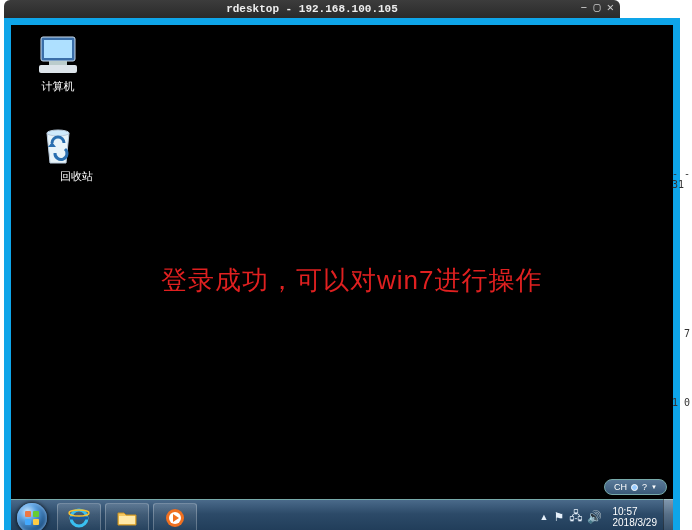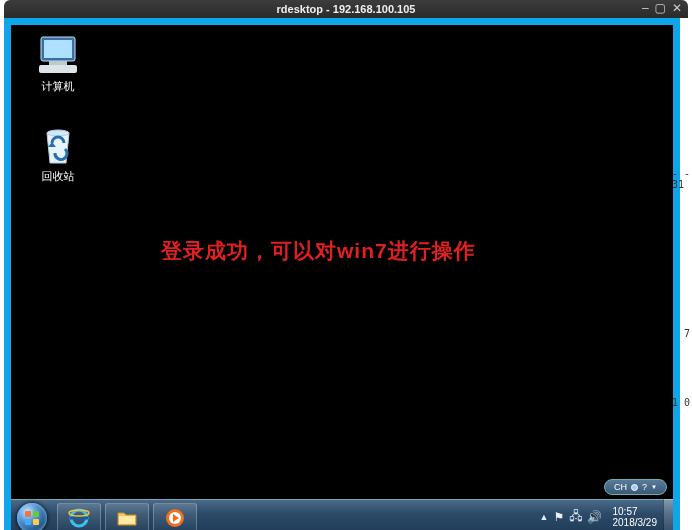--- a/index.html
+++ b/index.html
@@ -1,40 +1,40 @@
 <!DOCTYPE html>
 <html><head>
 <meta charset="utf-8">
 <style>
   * { box-sizing: border-box; margin: 0; padding: 0; }
   body { width: 692px; height: 530px; background: #fff; font-family: "Microsoft YaHei", Tahoma, sans-serif; overflow: hidden; position: relative; }
 
   
-  .host-titlebar { position:absolute; top:0; left:4px; width:684px; height:18px; background:linear-gradient(#3c3c3c,#2a2a2a); border-radius:6px 6px 0 0; display:flex; align-items:center; justify-content:center; }
+  .host-titlebar { position:absolute; top:0; left:4px; width:616px; height:18px; background:linear-gradient(#3c3c3c,#2a2a2a); border-radius:6px 6px 0 0; display:flex; align-items:center; justify-content:center;font-family:Liberation Mono, monospace; }
   .host-titlebar .title { color:#eee; font-size:11px; font-weight:bold; }
   .host-titlebar .ctl { position:absolute; right:6px; top:2px; display:flex; gap:6px; }
   .host-titlebar .ctl span { color:#ccc; font-size:12px; line-height:12px; cursor:pointer; }
 
   
   .rdesktop-window { position:absolute; top:18px; left:4px; width:676px; height:524px; background:#fdba74; border:7px solid #0ea5e9; }
 
   
   .win7-desktop { position:absolute; inset:0; background:#000; }
 
   
   .desk-icon { position:absolute; width:70px; text-align:center; cursor:pointer; }
   .desk-icon .label { color:#fff; font-size:11px; margin-top:2px; text-shadow:0 0 2px #000; }
   .computer-icon { top:10px; left:12px; }
-  .recycle-icon  { top:100px; left:12px; }
+  .recycle-icon  { top:100px; left:12px;text-align:right; }
   .cpanel-icon   { top:190px; left:12px; }
 
   .ic-computer svg, .ic-recycle svg, .ic-cpanel svg { display:block; margin:0 auto; }
 
   
-  .center-msg { position:absolute; top:212px; left:150px; color:#e02020; font-size:21px; font-weight:700; letter-spacing:1px; white-space:nowrap; }
+  .center-msg { position:absolute; top:238px; left:150px; color:#e02020; font-size:26px; font-weight:400; letter-spacing:1px; white-space:nowrap; }
 
   
   .taskbar { position:absolute; left:0; right:0; bottom:0; height:36px; background:linear-gradient(#4a6a8a 0%, #2c4a68 40%, #1e3a56 100%); border-top:1px solid #7aa; display:flex; align-items:center; }
   .start-orb { width:42px; height:36px; display:flex; align-items:center; justify-content:center; cursor:pointer; }
   .start-orb .orb { width:30px; height:30px; border-radius:50%; background:radial-gradient(circle at 35% 30%, #cfe9ff 0%, #5aa0e0 30%, #1a4d80 70%); box-shadow:0 0 4px #9cf inset,0 0 4px #000; position:relative; }
   .orb .flag { position:absolute; top:8px; left:8px; width:14px; height:14px; }
   .orb .flag span { position:absolute; width:6px; height:6px; border-radius:1px; }
   .orb .flag .r{background:#e74; top:0; left:0}
   .orb .flag .g{background:#6c3; top:0; right:0}
   .orb .flag .b{background:#4af; bottom:0; left:0}

